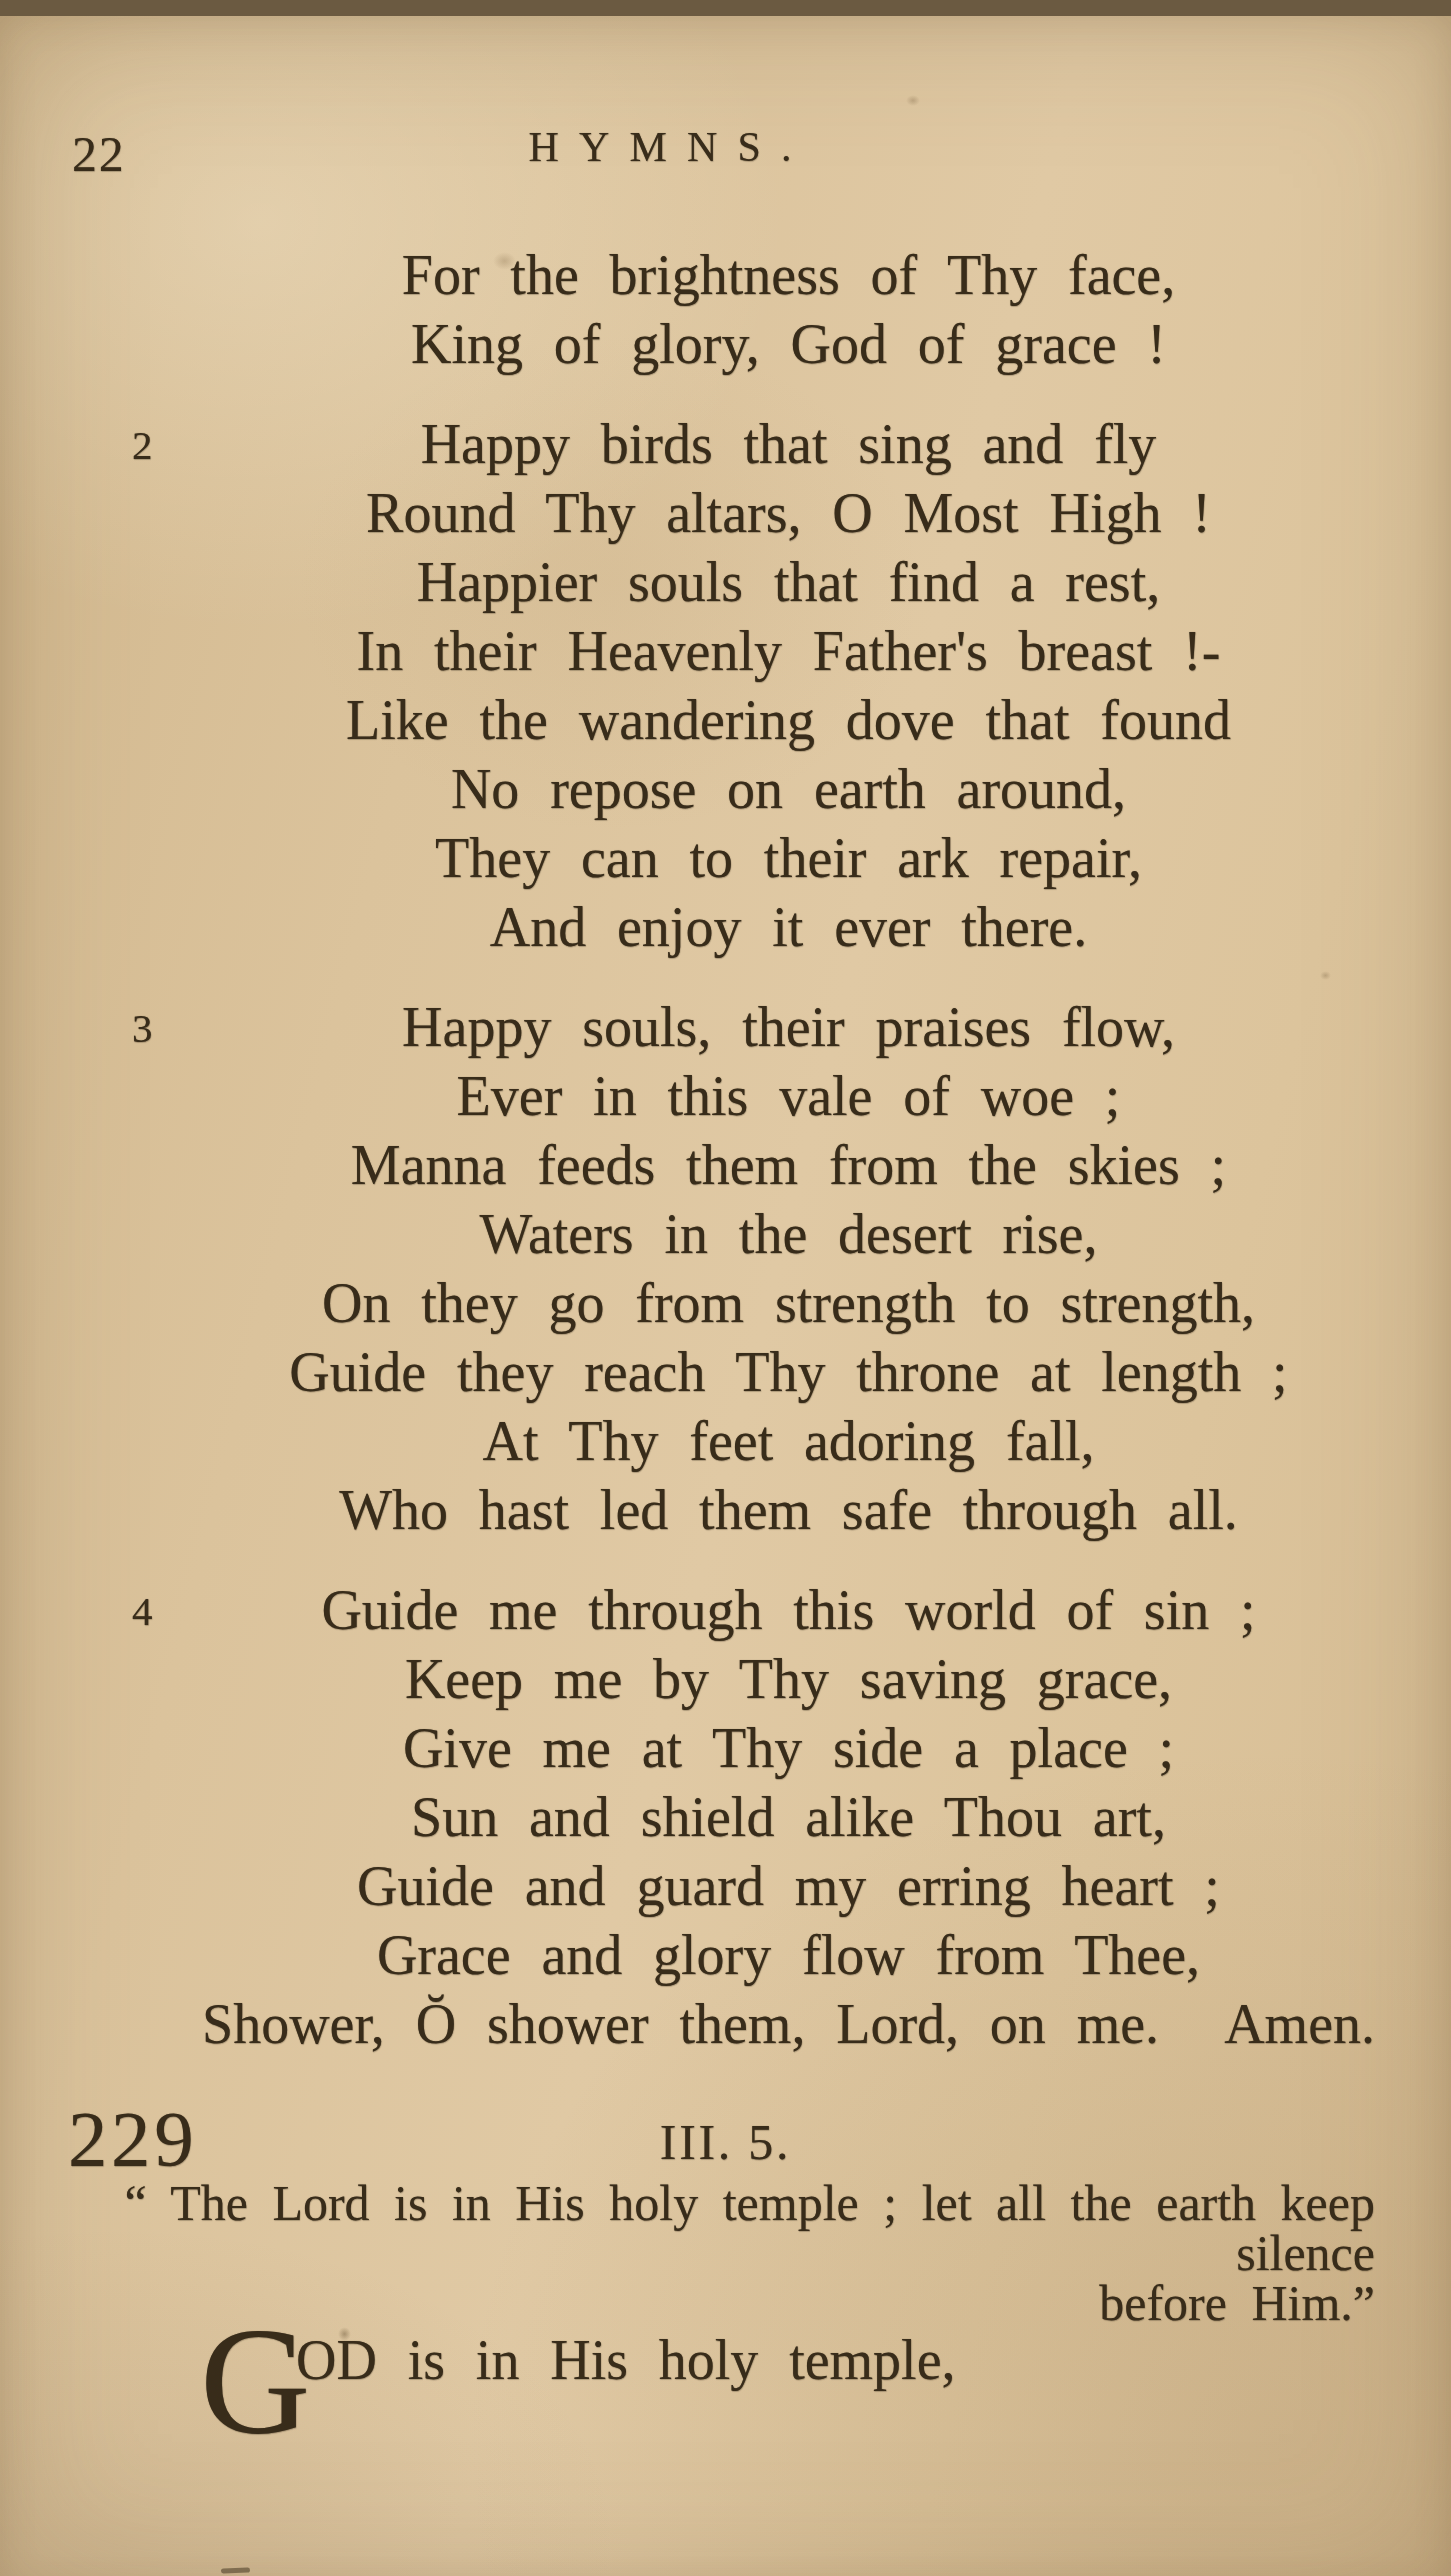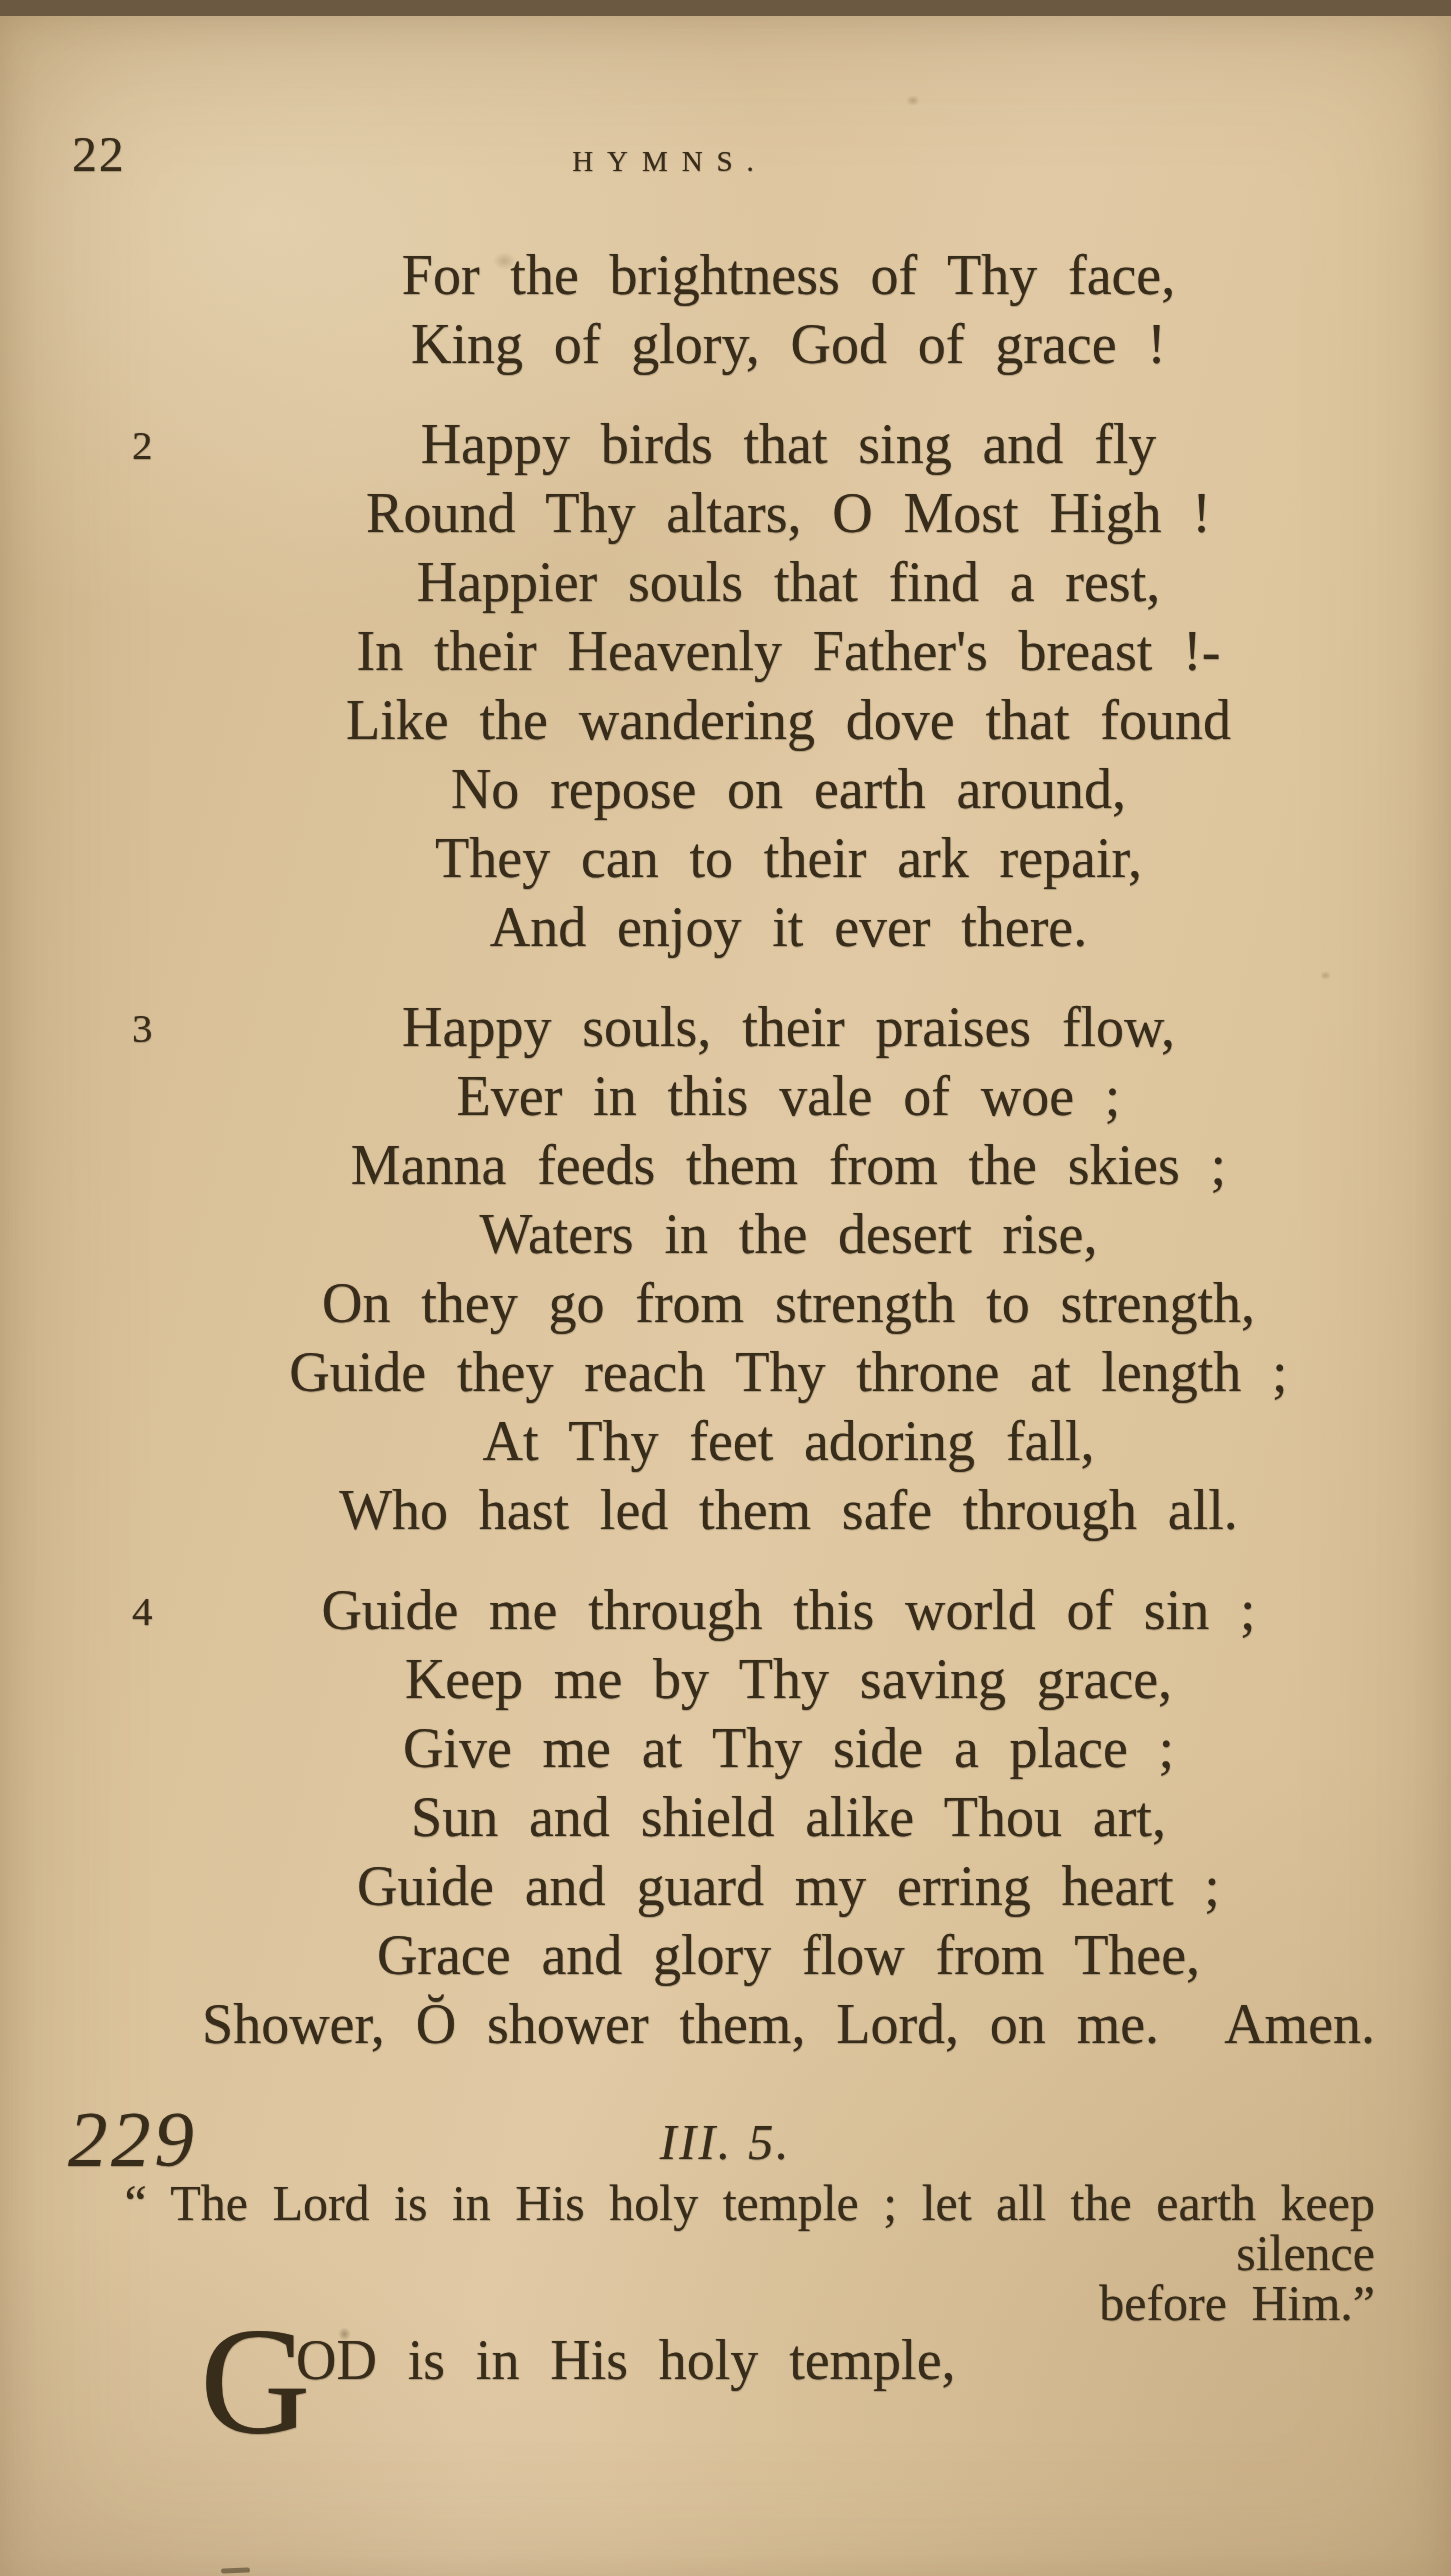--- a/index.html
+++ b/index.html
@@ -15,33 +15,33 @@
       radial-gradient(ellipse 450px 360px at 42% 22%, rgba(170,140,95,0.10), rgba(170,140,95,0) 70%),
       radial-gradient(ellipse 1169px 989px at 88% 94%, rgba(125,95,55,0.14), rgba(125,95,55,0) 70%),
       radial-gradient(ellipse 719px 450px at 8% 98%, rgba(120,92,55,0.12), rgba(120,92,55,0) 70%),
       linear-gradient(104deg,#d2b88e 0%,#dbc39c 28%,#e0c9a4 52%,#dcc49c 74%,#d5bb92 100%);
     box-shadow:inset 0 0 144px rgba(110,85,50,0.28), inset 0 0 36px rgba(110,85,50,0.18);
   }
   .ink{ text-shadow:0 0 0.9px rgba(56,44,26,0.55), 0.5px 0.7px 0.9px rgba(56,44,26,0.25); }
 
   
   .pg-num{position:absolute;left:72px;top:113px;font-size:50px;line-height:1;letter-spacing:1.8px;}
-  .run-head{position:absolute;left:0;top:131px;width:1340px;text-align:center;
-            font-size:29px;line-height:1;letter-spacing:0.48em;}
+  .run-head{position:absolute;left:0;top:110px;width:1340px;text-align:center;
+            font-size:42px;line-height:1;letter-spacing:0.48em;}
 
   
   #body-col{position:absolute;left:0;top:0;width:1451px;padding:225px 76px 0 0;box-sizing:border-box;}
   .bodytext{font-size:56px;line-height:69px;word-spacing:0.30em;text-align:center;}
   .fragment{padding-left:202px;}
   .verse{position:relative;padding-left:202px;margin-top:31px;}
   .verse-num{position:absolute;left:132px;top:0;font-size:41px;line-height:71px;}
   .amen-row{display:flex;justify-content:space-between;}
 
   
-  .hymn-head{position:relative;height:83px;margin-top:27px;font-style:italic;}
+  .hymn-head{position:relative;height:83px;margin-top:27px;}
   .hymn-no{position:absolute;left:68px;top:12.6px;font-size:79px;line-height:1;letter-spacing:3.6px;}
   .hymn-meter{position:absolute;left:0;top:31px;width:1421px;text-align:center;
               font-size:50px;line-height:1;letter-spacing:2.7px;padding-left:15px;}
 
   
   .epigraph{padding-top:9px;font-size:50px;line-height:50px;word-spacing:0.24em;text-align:right;}
 
   
   .hymn-open{position:relative;margin-top:-5.4px;padding-left:202px;font-size:56px;line-height:75px;word-spacing:0.30em;}
   .drop-cap{position:absolute;left:200px;top:-18px;font-size:153px;line-height:1;}

